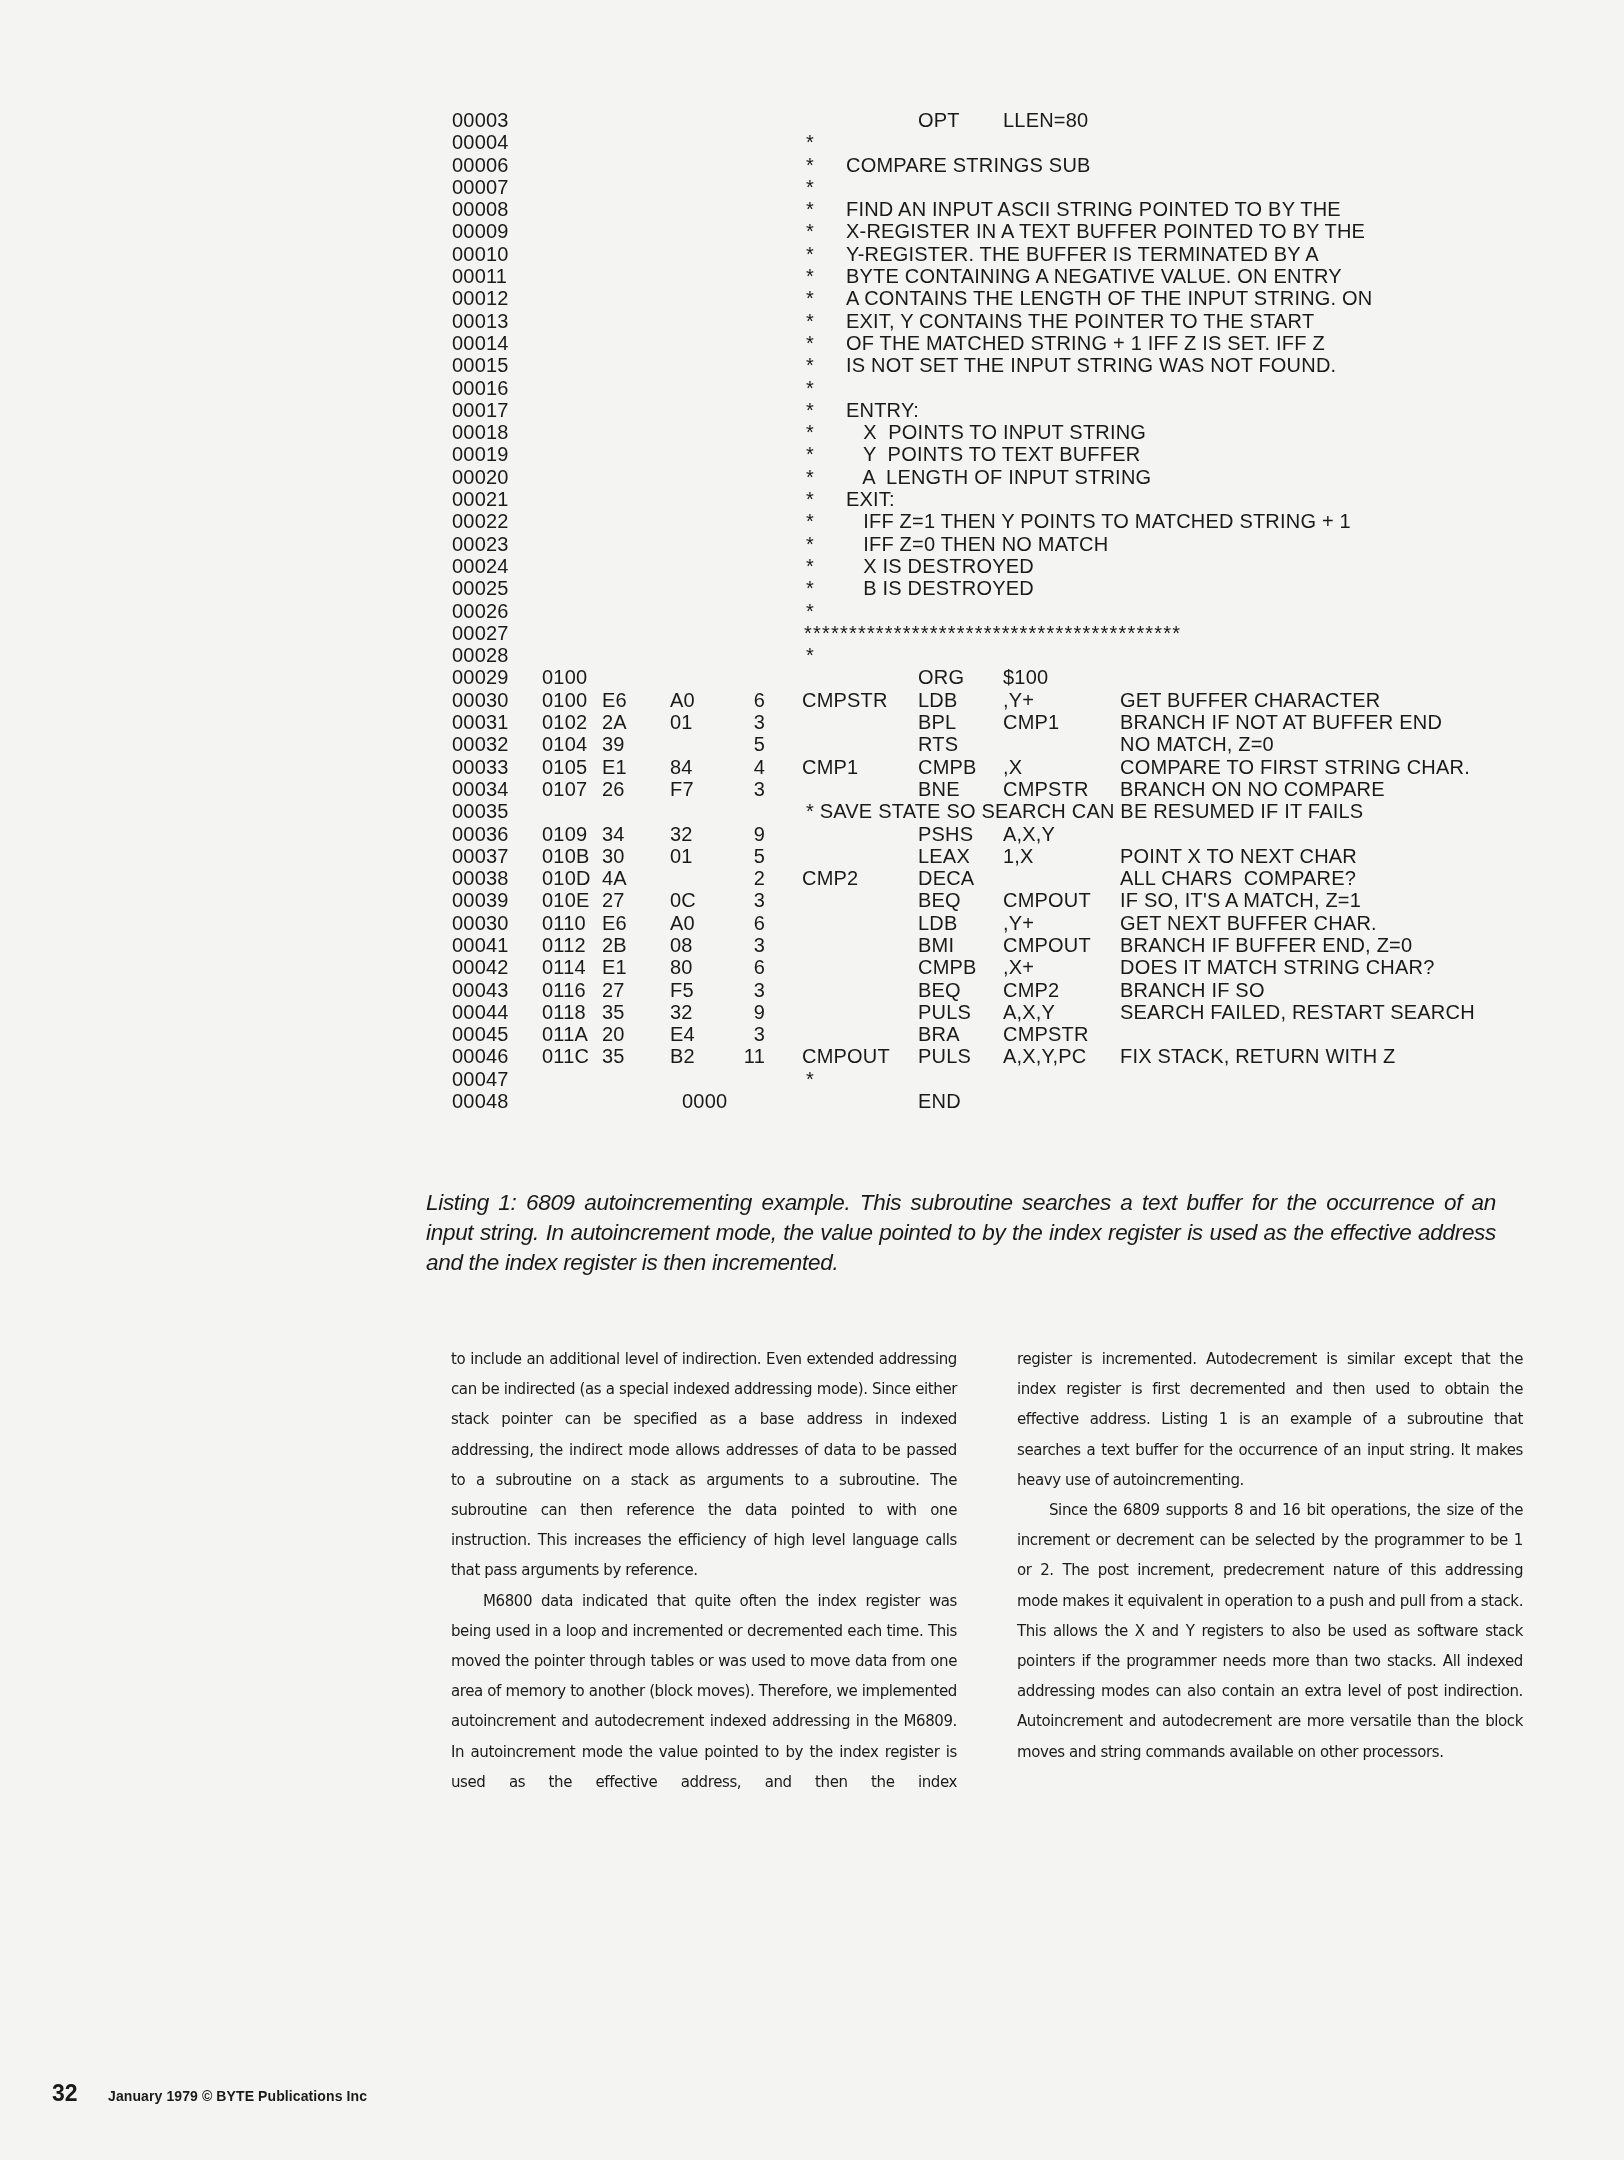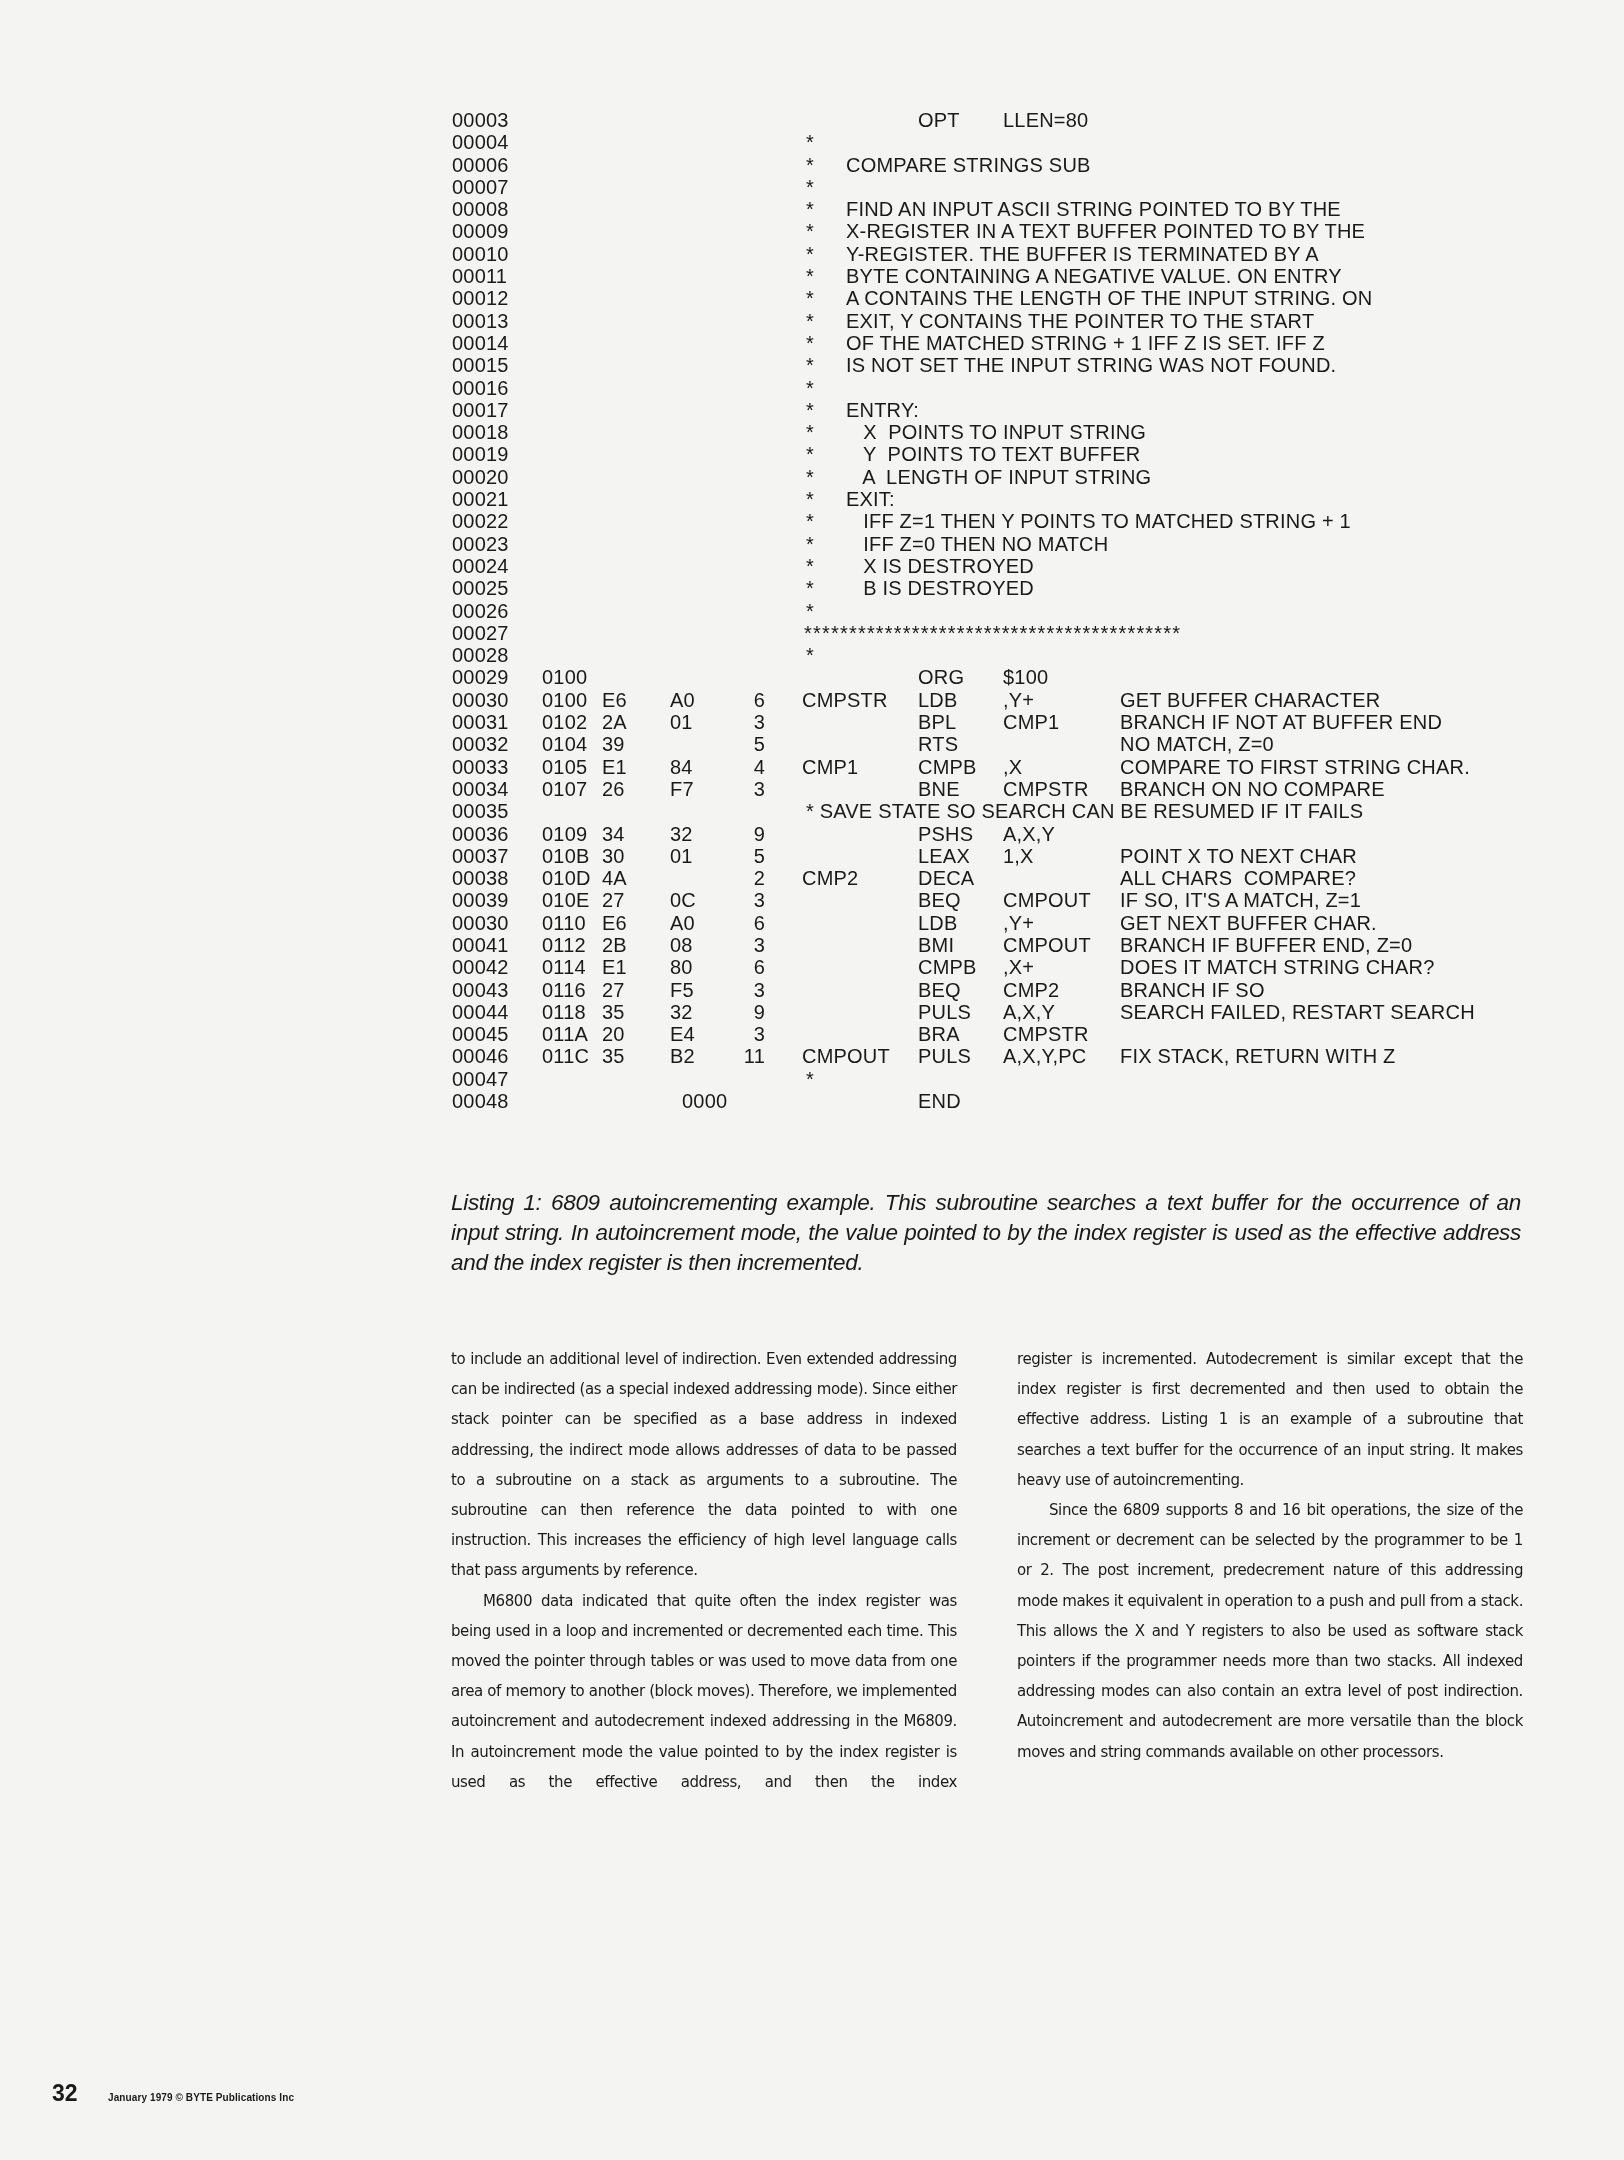--- a/index.html
+++ b/index.html
@@ -34,21 +34,21 @@
     .c-op { left: 918px; }
     .c-operand { left: 1003px; }
     .c-comment { left: 1120px; }
     .c-star { left: 806px; }
     .c-ctext { left: 846px; }
     .c-full { left: 806px; }
     .c-banner { left: 804px; letter-spacing: 1.2px; }
 
     .caption {
       position: absolute;
-      left: 451px; top: 1188px;
+      left: 426px; top: 1188px;
       width: 1070px;
       font-family: "Liberation Sans", sans-serif;
       font-style: italic;
       font-size: 22.5px;
       line-height: 30px;
       text-align: justify;
       letter-spacing: -0.3px;
     }
     .col {
       position: absolute;
@@ -66,21 +66,21 @@
     .col-right { left: 1017px; }
     .col p.last { text-align-last: justify; }
 
     .footer {
       position: absolute;
       left: 52px; top: 2080px;
       font-family: "Liberation Sans", sans-serif;
       white-space: nowrap;
     }
     .folio { font-weight: bold; font-size: 23px; margin-right: 26px; }
-    .credit { font-weight: bold; font-size: 10px; letter-spacing: 0.1px; }
+    .credit { font-weight: bold; font-size: 14px; letter-spacing: 0.1px; }
   </style>
 </head>
 <body>
 
 <div class="listing" id="listing">
     <div class="lrow"><span class="c-num">00003</span><span class="c-addr"></span><span class="c-b1"></span><span class="c-b2"></span><span class="c-cyc"></span><span class="c-label"></span><span class="c-op">OPT</span><span class="c-operand">LLEN=80</span><span class="c-comment"></span></div>
     <div class="lrow"><span class="c-num">00004</span><span class="c-star">*</span><span class="c-ctext"></span></div>
     <div class="lrow"><span class="c-num">00006</span><span class="c-star">*</span><span class="c-ctext">COMPARE STRINGS SUB</span></div>
     <div class="lrow"><span class="c-num">00007</span><span class="c-star">*</span><span class="c-ctext"></span></div>
     <div class="lrow"><span class="c-num">00008</span><span class="c-star">*</span><span class="c-ctext">FIND AN INPUT ASCII STRING POINTED TO BY THE</span></div>

